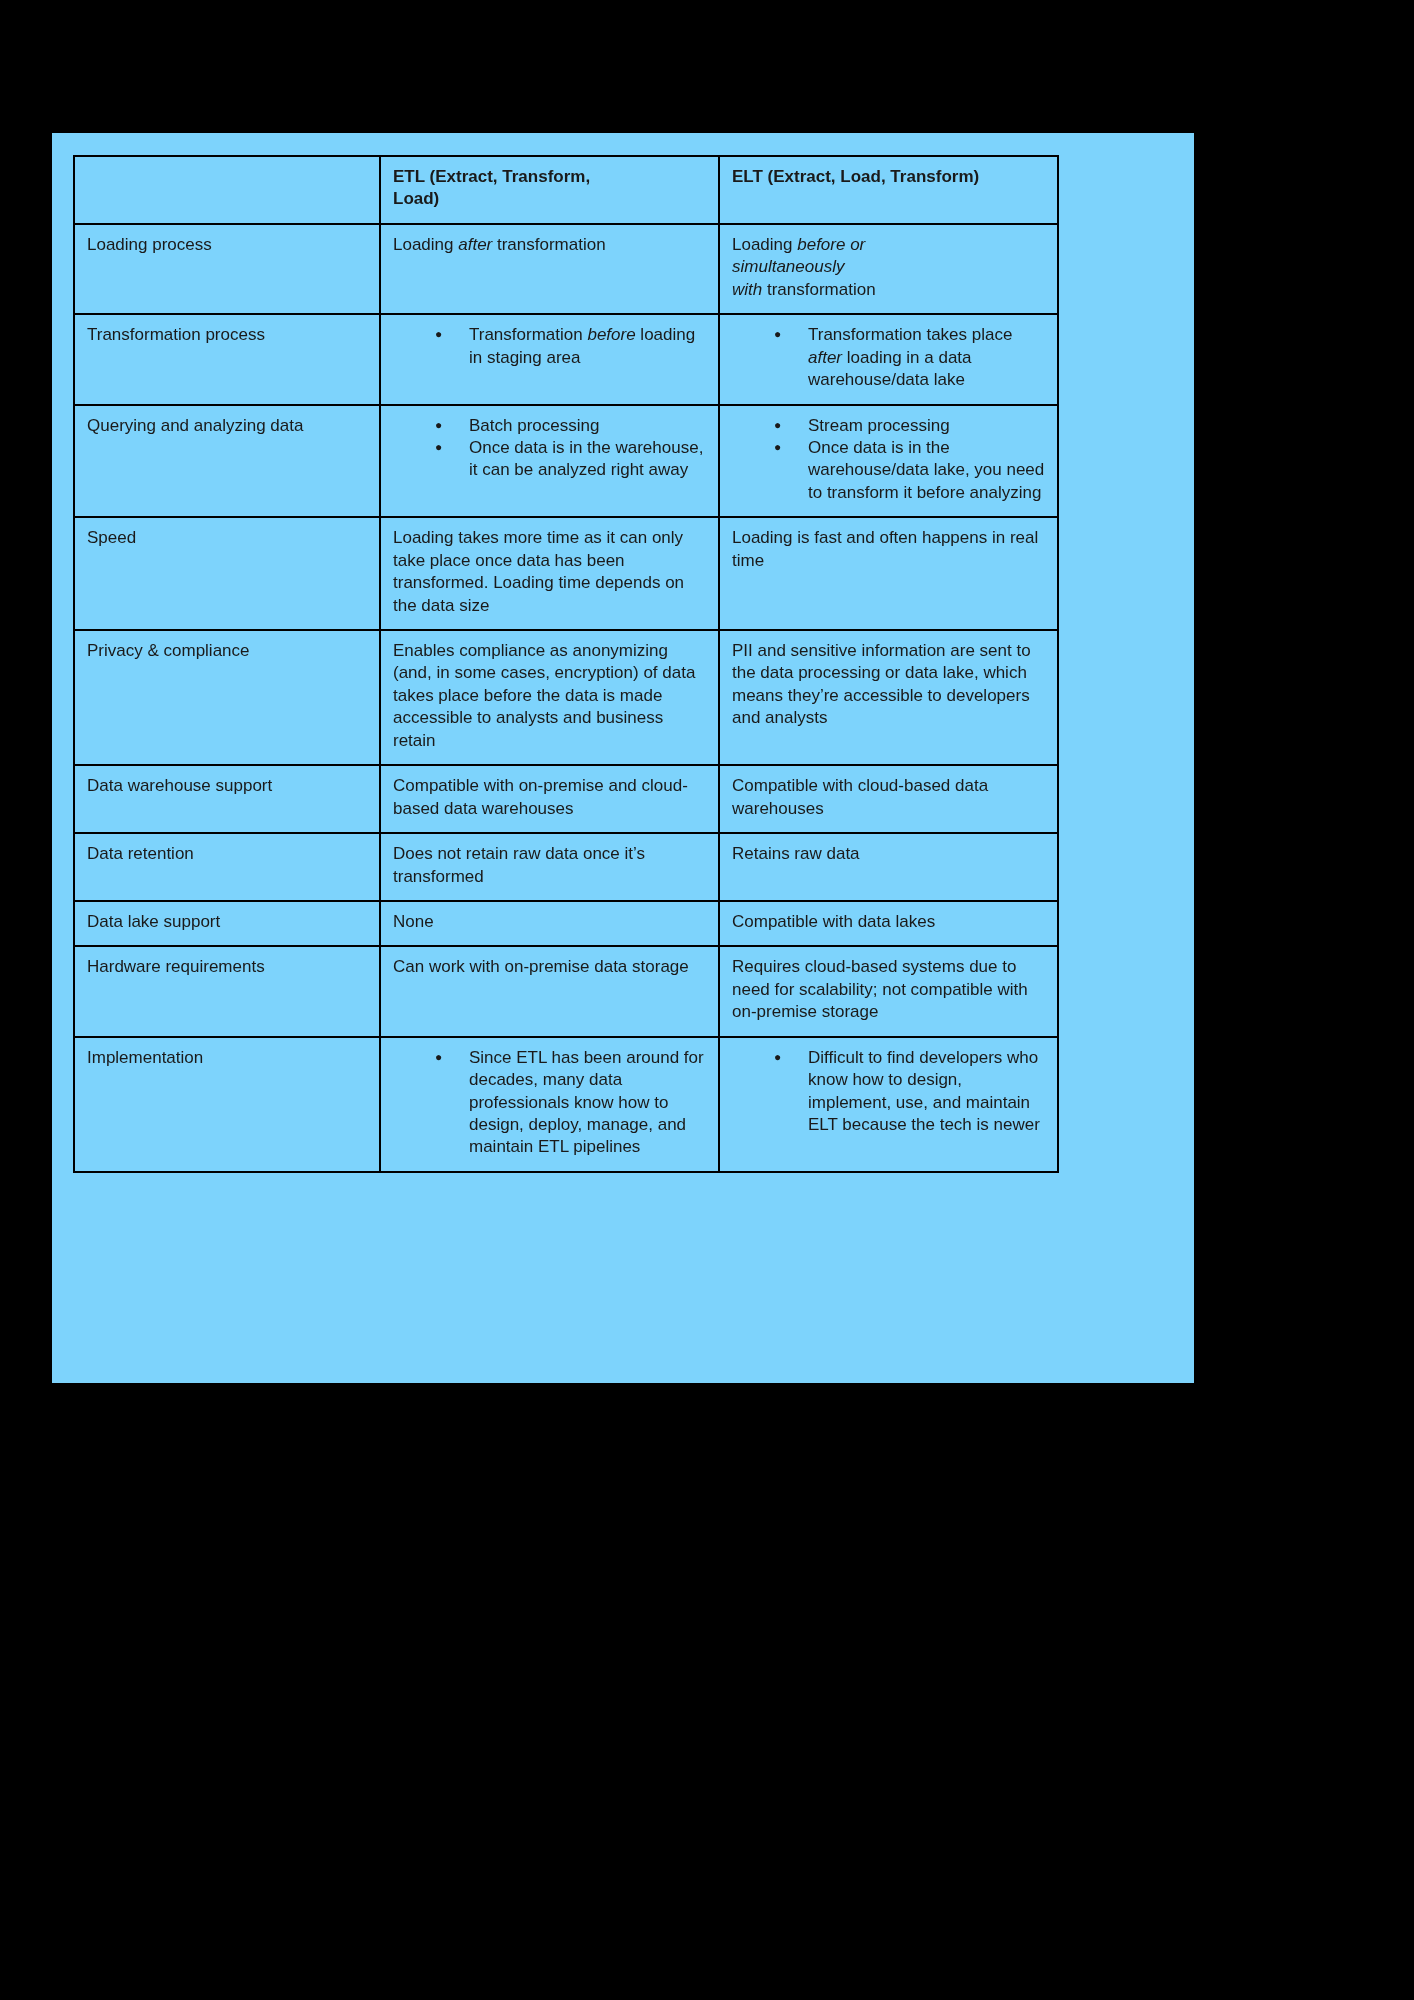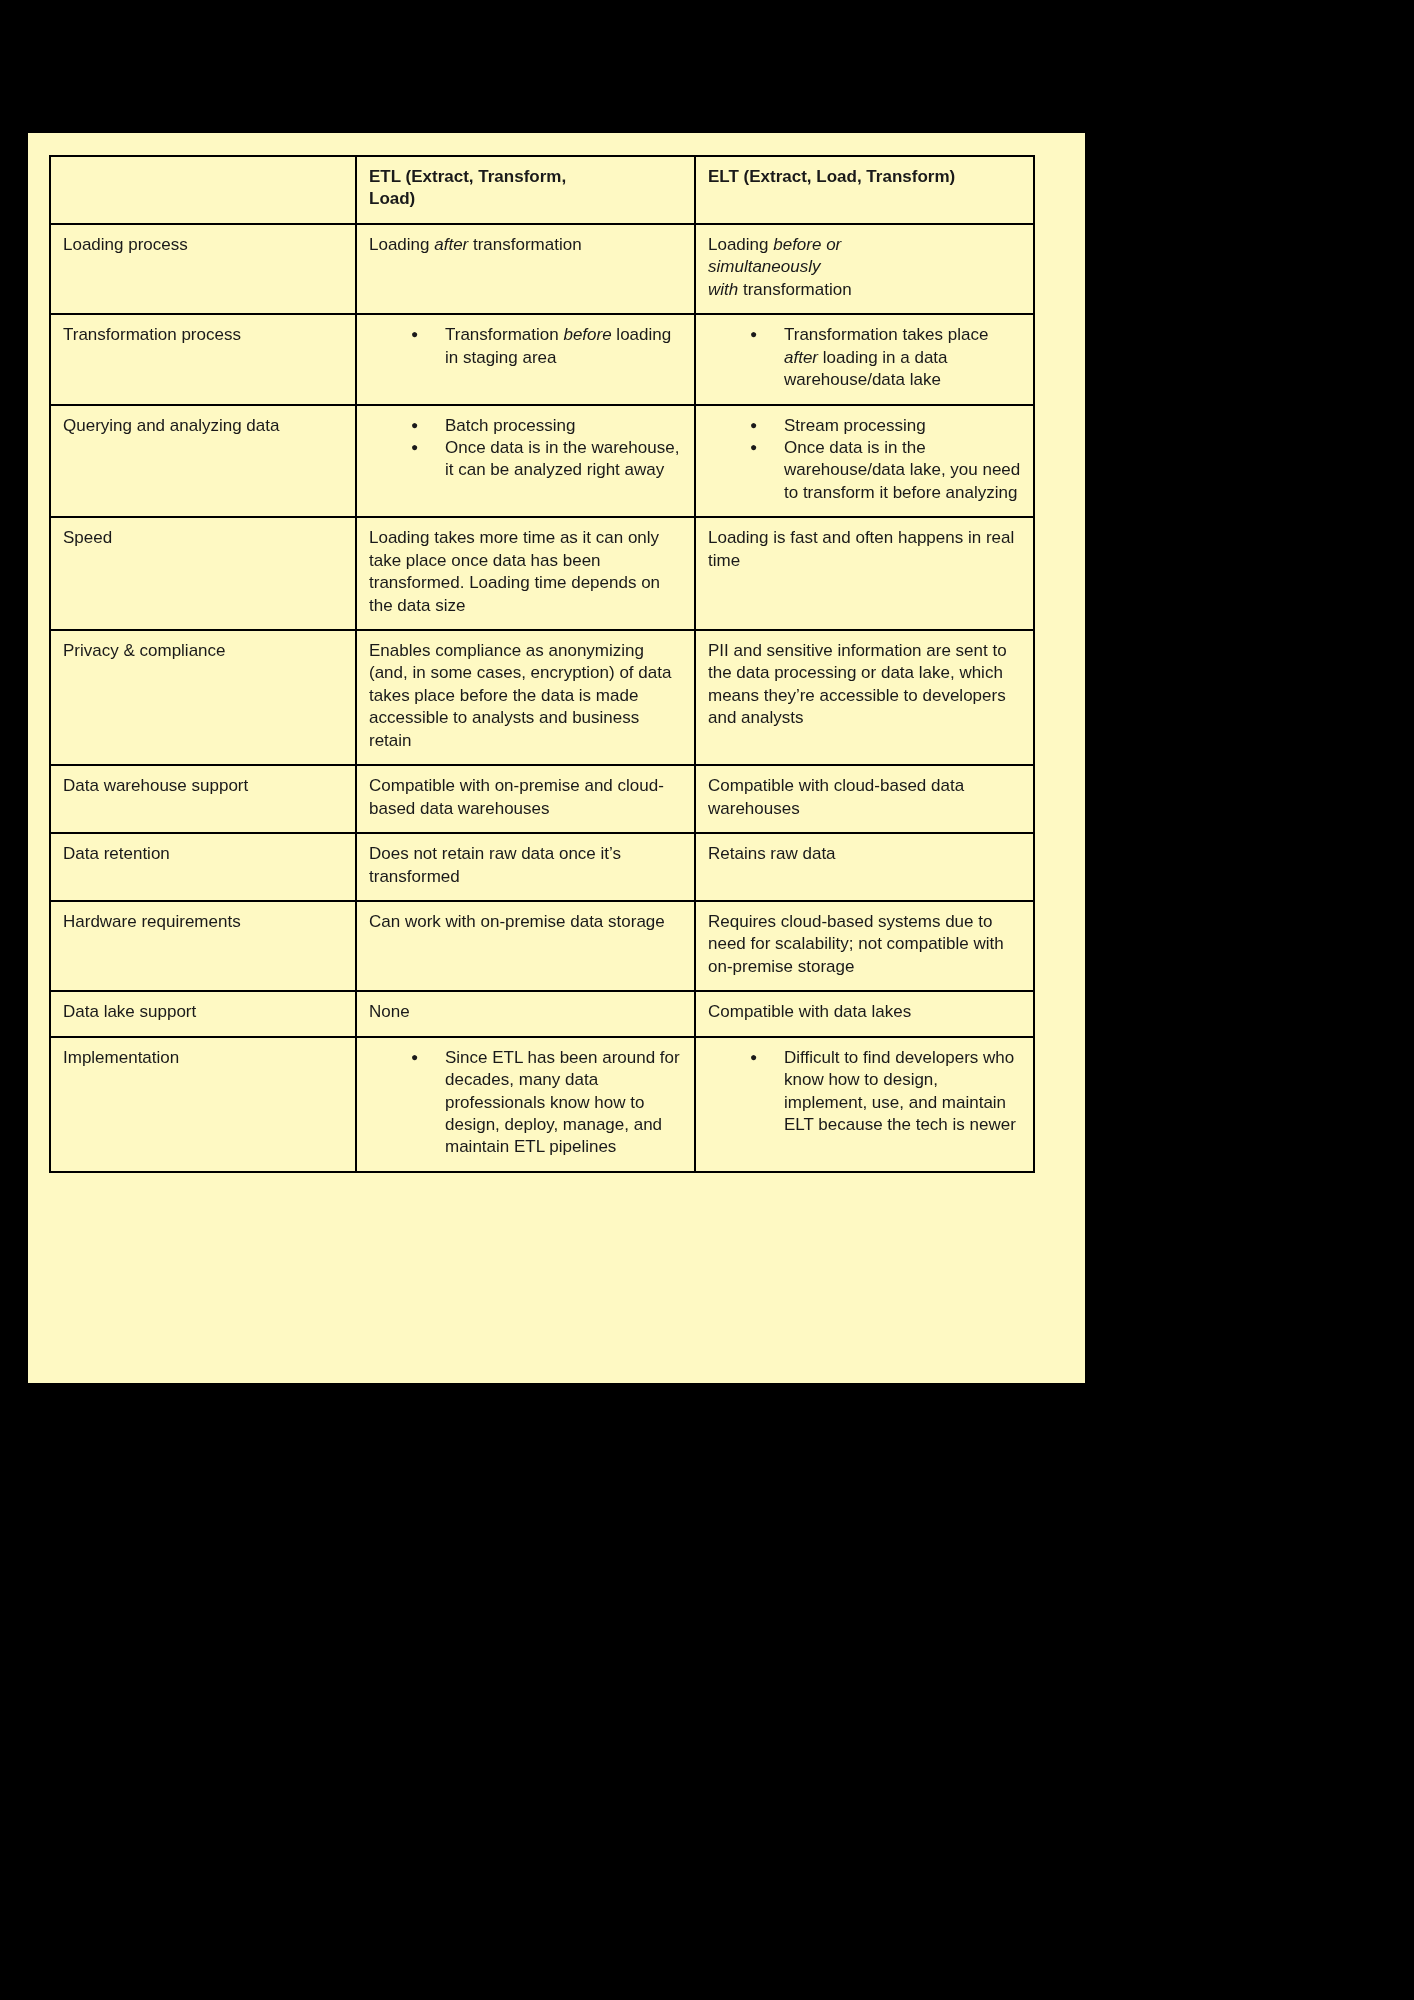--- a/index.html
+++ b/index.html
@@ -7,25 +7,25 @@
   body {
     width: 1414px;
     height: 2000px;
     background: #000000;
     position: relative;
     overflow: hidden;
     font-family: "Liberation Sans", "DejaVu Sans", sans-serif;
   }
   .card {
     position: absolute;
-    left: 28px;
+    left: 52px;
     top: 133px;
-    width: 1057px;
+    width: 1142px;
     height: 1250px;
-    background: #fef9c3;
+    background: #7dd3fc;
   }
   table.cmp {
     border-collapse: collapse;
     table-layout: fixed;
     width: 984px;
     margin: 22px 0 0 21px;
     color: #1a1a1a;
   }
   .cmp col.c1 { width: 306px; }
   .cmp col.c2 { width: 339px; }
@@ -111,28 +111,28 @@
           <td>Data warehouse support</td>
           <td><div class="cell-text"><span>Compatible with on-premise and cloud-based data warehouses</span></div></td>
           <td><div class="cell-text"><span>Compatible with cloud-based data warehouses</span></div></td>
         </tr>
         <tr>
           <td>Data retention</td>
           <td><div class="cell-text"><span>Does not retain raw data once it’s transformed</span></div></td>
           <td><div class="cell-text"><span>Retains raw data</span></div></td>
         </tr>
         <tr>
+          <td>Data lake support</td>
+          <td><div class="cell-text"><span>None</span></div></td>
+          <td><div class="cell-text"><span>Compatible with data lakes</span></div></td>
+        </tr>
+        <tr>
           <td>Hardware requirements</td>
           <td><div class="cell-text"><span>Can work with on-premise data storage</span></div></td>
           <td><div class="cell-text"><span>Requires cloud-based systems due to need for scalability; not compatible with on-premise storage</span></div></td>
-        </tr>
-        <tr>
-          <td>Data lake support</td>
-          <td><div class="cell-text"><span>None</span></div></td>
-          <td><div class="cell-text"><span>Compatible with data lakes</span></div></td>
         </tr>
         <tr>
           <td>Implementation</td>
           <td><ul><li><span>Since ETL has been around for decades, many data professionals know how to design, deploy, manage, and maintain ETL pipelines</span></li></ul></td>
           <td><ul><li><span>Difficult to find developers who know how to design, implement, use, and maintain ELT because the tech is newer</span></li></ul></td>
         </tr>
       </tbody>
   </table>
 </div>
 

